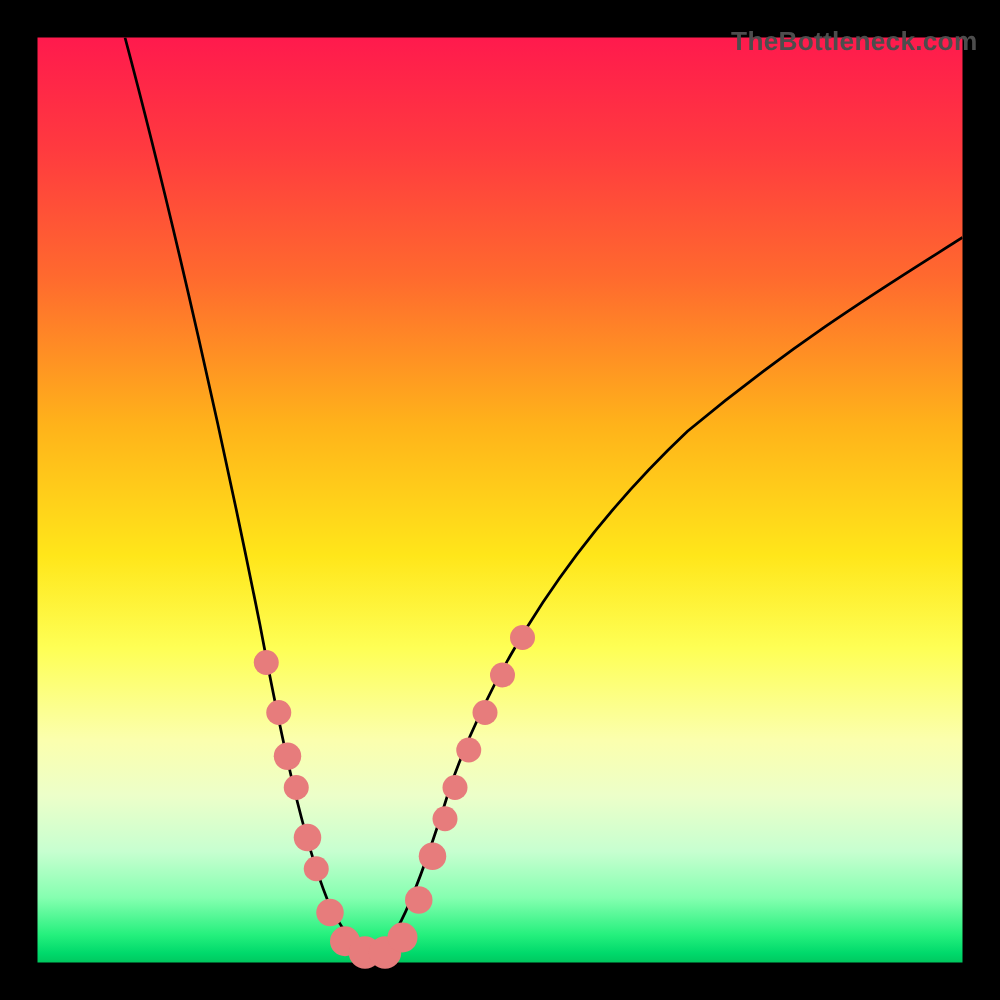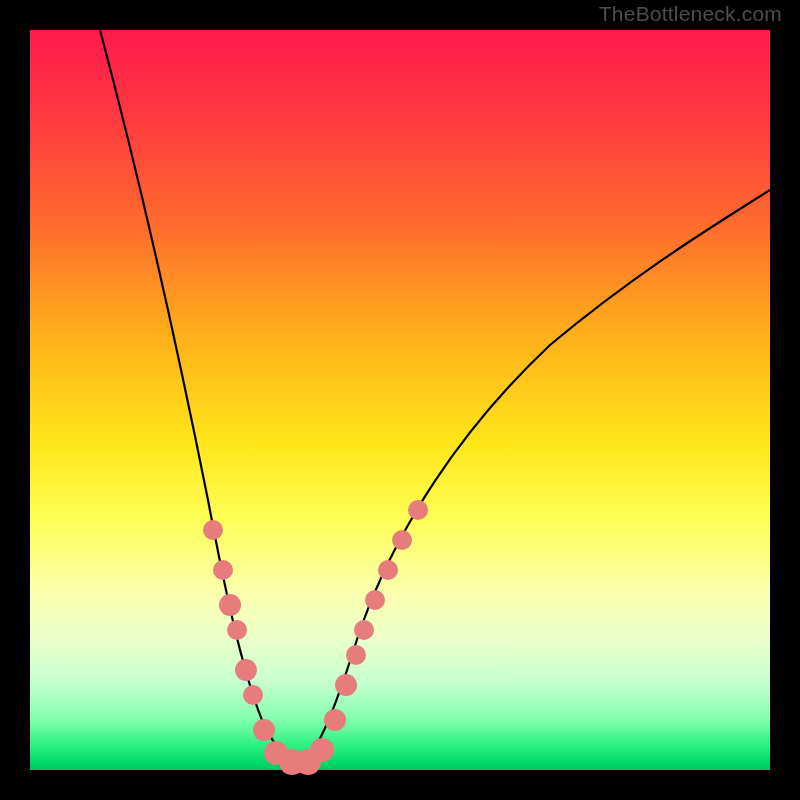--- a/index.html
+++ b/index.html
@@ -28,25 +28,25 @@
       #ecffc9 82%,
       #c7ffd0 88%,
       #85ffb0 93%,
       #25f07d 97%,
       #00d96b 99%,
       #00c85f 100%
     );
   }
   .watermark {
     position: absolute;
-    top: 2px;
+    top: 22px;
     right: 18px;
     font-size: 21px;
     color: #4d4d4d;
-    font-weight: 400;
+    font-weight: 700;
     letter-spacing: 0.2px;
     z-index: 5;
     user-select: none;
   }
   svg.curves {
     position: absolute;
     left: 0;
     top: 0;
     width: 740px;
     height: 740px;

